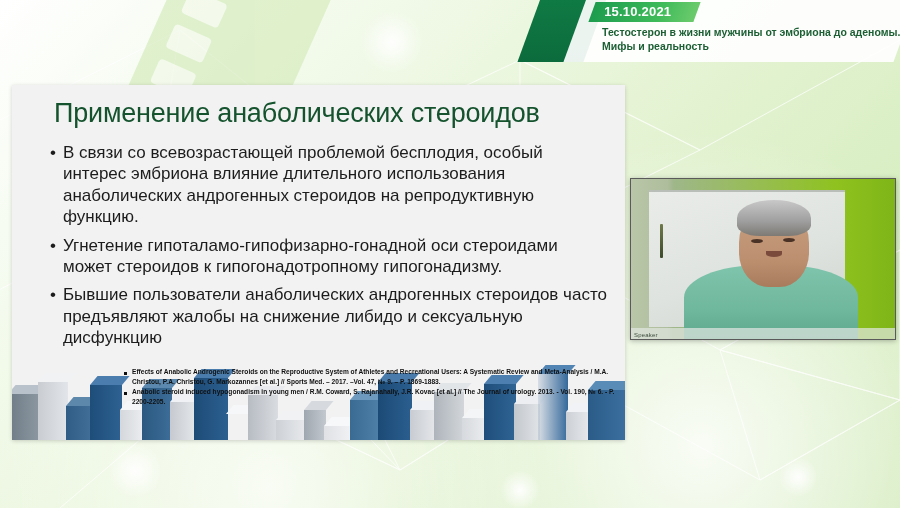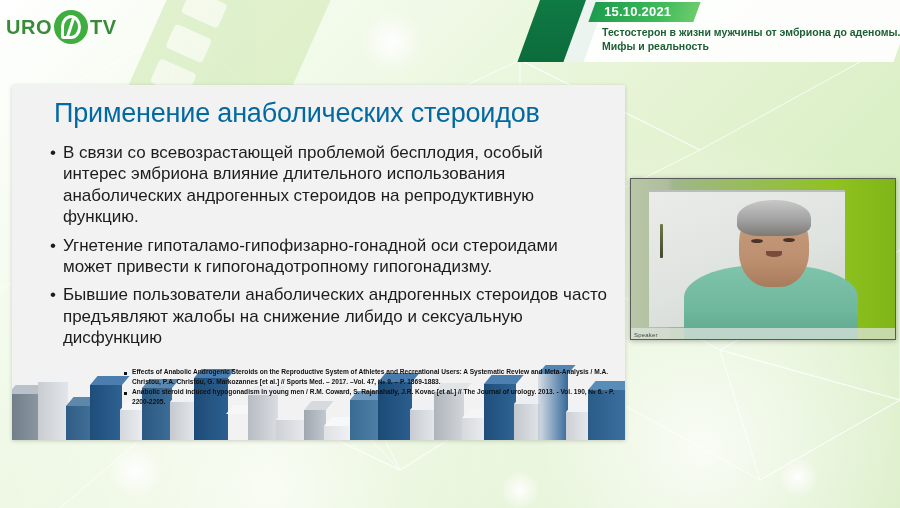--- a/index.html
+++ b/index.html
@@ -161,21 +161,21 @@
     height: 355px;
     background: #f2f2f3;
     box-shadow: 0 1px 4px rgba(0,0,0,.18);
     overflow: hidden;
   }
   .slide-title {
     position: absolute;
     left: 42px;
     top: 13px;
     font-size: 27px;
-    color: #0369a1;
+    color: #14532d;
     font-weight: normal;
     letter-spacing: -.2px;
   }
   .bullets {
     position: absolute;
     left: 38px;
     top: 57px;
     width: 560px;
   }
   .bullet {
@@ -367,25 +367,20 @@
 
   <div class="filmstrip">
     <div class="band"></div>
 
     <div class="hole" style="top:50px;"></div>
     <div class="hole" style="top:88px;"></div>
     <div class="hole" style="top:126px;"></div>
     <div class="hole" style="top:164px;"></div>
   </div>
 
-  <div class="logo">
-    <span class="txt">URO</span>
-    <span class="mark"></span>
-    <span class="txt">TV</span>
-  </div>
 
   <div class="banner">
     <div class="slab-dark"></div>
     <div class="slab-white"></div>
     <div class="date-badge">
       <span>15.10.2021</span>
     </div>
     <div class="btitle">
       <div>Тестостерон в жизни мужчины от эмбриона до аденомы.</div>
       <div>Мифы и реальность</div>
@@ -396,21 +391,21 @@
 
     <div class="slide-title">Применение анаболических стероидов</div>
 
     <div class="bullets">
       <div class="bullet">
         <span class="dot">•</span>
         <span class="txt">В связи со всевозрастающей проблемой бесплодия, особый интерес эмбриона влияние длительного использования анаболических андрогенных стероидов на репродуктивную функцию.</span>
       </div>
       <div class="bullet">
         <span class="dot">•</span>
-        <span class="txt">Угнетение гипоталамо-гипофизарно-гонадной оси стероидами может привести к гипогонадотропному гипогонадизму.</span>
+        <span class="txt">Угнетение гипоталамо-гипофизарно-гонадной оси стероидами может стероидов к гипогонадотропному гипогонадизму.</span>
       </div>
       <div class="bullet">
         <span class="dot">•</span>
         <span class="txt">Бывшие пользователи анаболических андрогенных стероидов часто предъявляют жалобы на снижение либидо и сексуальную дисфункцию</span>
       </div>
     </div>
 
     <div class="skyline">
       <div class="blk" style="left:-4px;width:34px;height:46px;">
         <div class="face" style="background:linear-gradient(90deg,#6e7b86,#8e99a3);"></div>

